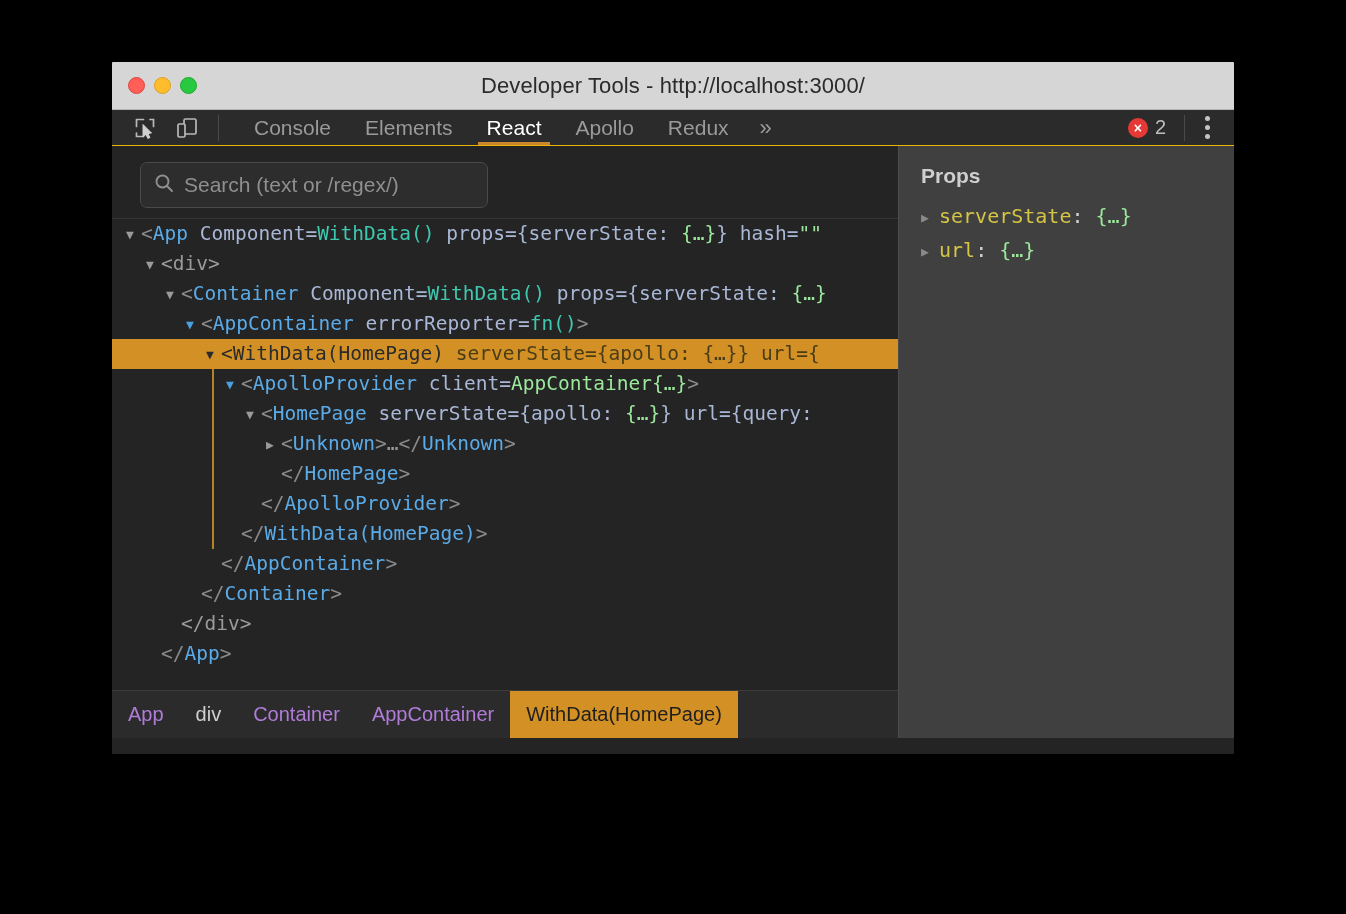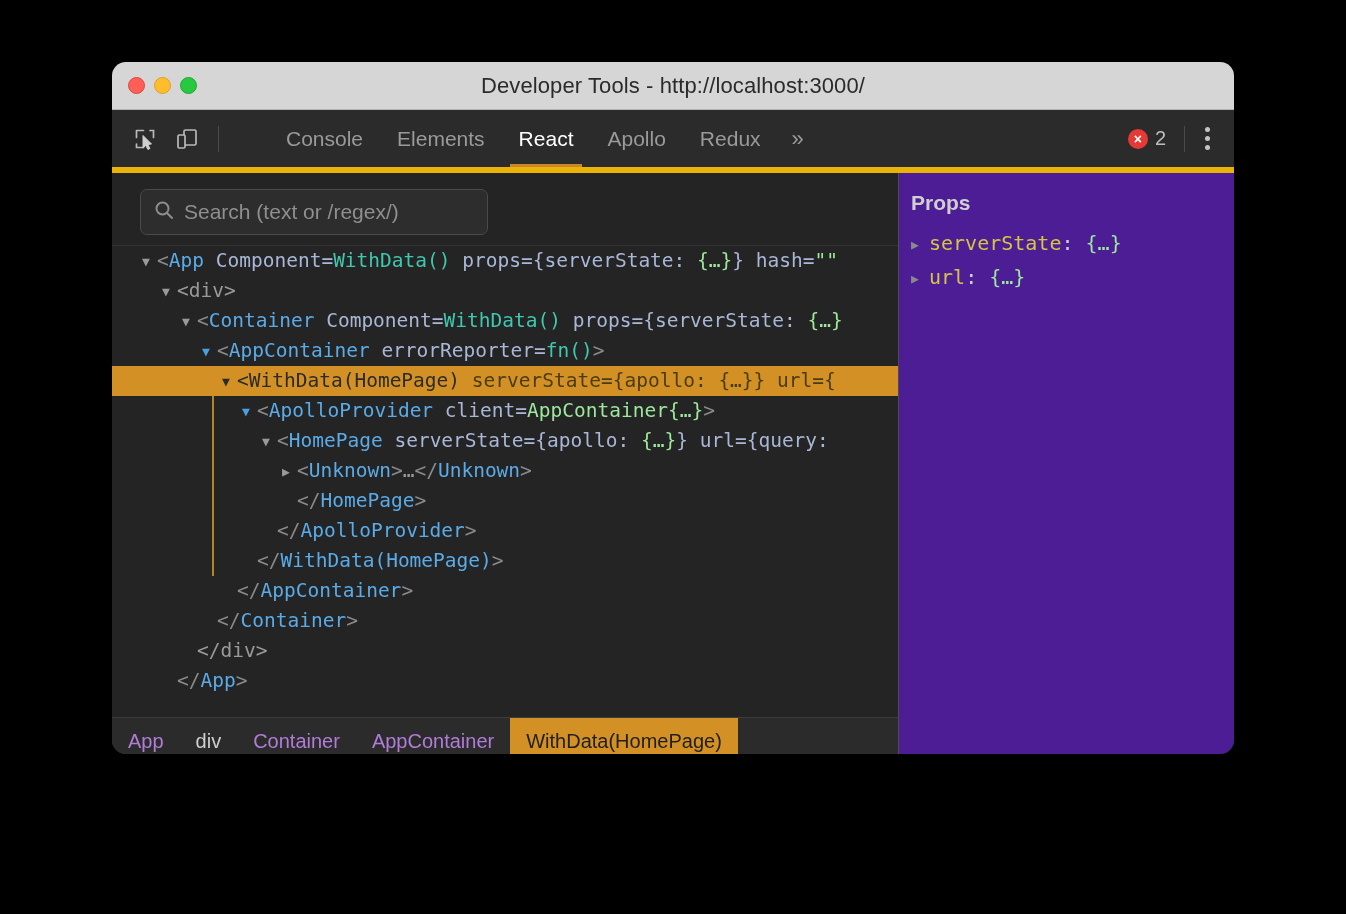--- a/index.html
+++ b/index.html
@@ -12,21 +12,21 @@
     font-family: "Liberation Sans", sans-serif;
   }
 
   
   #devtools-window {
     position: absolute;
     left: 112px;
     top: 62px;
     width: 1122px;
     height: 692px;
-    border-radius: 14px;
+    border-radius: 1px;
     overflow: hidden;
     background: #242424;
     box-shadow: 0 6px 28px rgba(0,0,0,0.55);
   }
 
   
   #titlebar {
     position: relative;
     height: 48px;
     background: #d6d6d6;
@@ -53,27 +53,26 @@
     left: 0; right: 0;
     text-align: center;
     font-size: 22px;
     color: #2b2b2b;
     font-family: "Liberation Sans", sans-serif;
     letter-spacing: 0.1px;
   }
 
   
   #tabbar {
-    height: 63px;
+    height: 36px;
     background: #2b2b2b;
     display: flex;
     align-items: center;
-    border-bottom: 6px solid #eab308;
-    position: relative;
-    gap: 32px;
+    border-bottom: 1px solid #eab308;
+    position: relative;
   }
   #tabbar-icons {
     display: flex;
     align-items: center;
     gap: 8px;
     padding: 0 12px 0 16px;
     height: 100%;
   }
   .tool-icon {
     width: 34px; height: 34px;
@@ -161,23 +160,23 @@
   }
   #left-pane {
     width: 786px;
     display: flex;
     flex-direction: column;
     background: #242424;
     position: relative;
   }
   #right-pane {
     flex: 1;
-    background: #4c1d95;
+    background: #404040;
     border-left: 1px solid #4d4d4d;
-    padding: 18px 0 0 12px;
+    padding: 18px 0 0 22px;
   }
 
   
   #react-toolbar {
     padding: 10px 0 0 18px;
   }
   #react-toolbar-row {
     display: flex;
     align-items: center;
     height: 42px;
@@ -235,21 +234,21 @@
     background: #242424;
     border-top: 1px solid #343434;
   }
   .tree-row {
     height: 30px;
     line-height: 30px;
     white-space: nowrap;
     font-family: "DejaVu Sans Mono", monospace;
     font-size: 19.5px;
     position: relative;
-    padding-left: 30px;
+    padding-left: 14px;
   }
   .tree-row.selected { background: #d39025; }
   .tree-row.selected .tok-tag,
   .tree-row.selected .tok-punct,
   .tree-row.selected .tok-prop,
   .tree-row.selected .tok-val,
   .tree-row.selected .tok-obj,
   .tree-row.selected .arrow { color: #2b2b2b; }
   .tree-row.selected .tok-prop { color: #4a3c16; }
   .tree-row.selected .tok-obj  { color: #4a3c16; }

